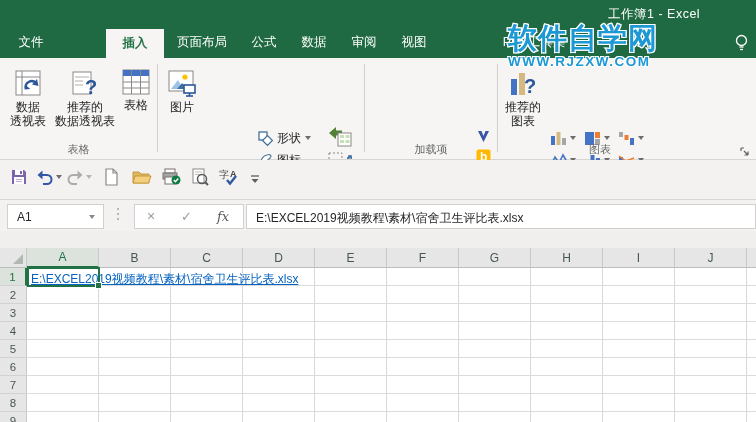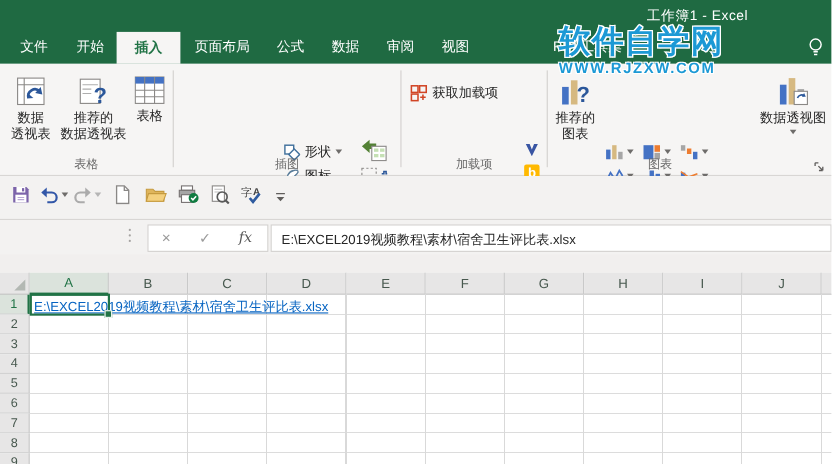--- a/index.html
+++ b/index.html
@@ -1,20 +1,20 @@
 <!DOCTYPE html>
 <html><head>
 <meta charset="utf-8">
 <style>
   html,body{margin:0;padding:0;}
   #app{position:relative;width:756px;height:422px;overflow:hidden;background:#ffffff;
        font-family:"Liberation Sans","DejaVu Sans",sans-serif;-webkit-font-smoothing:antialiased;}
   
   .topbar{position:absolute;left:0;top:0;width:756px;height:58px;background:#1f6a42;}
-  .title{position:absolute;left:588px;top:6px;color:#ffffff;font-size:12.5px;letter-spacing:.5px;}
+  .title{position:absolute;left:608px;top:6px;color:#ffffff;font-size:12.5px;letter-spacing:.5px;}
   .tab{position:absolute;top:26px;height:32px;display:flex;align-items:center;justify-content:center;
        color:#ffffff;font-size:12.5px;cursor:default;}
   .tab.active{background:#f6f5f4;color:#217346;top:29px;height:29px;font-weight:bold;}
   
   .ribbon{position:absolute;left:0;top:58px;width:756px;height:102px;background:#f6f5f4;border-bottom:1px solid #d8d6d4;box-sizing:border-box;}
   .divider{position:absolute;top:6px;width:1px;height:88px;background:#d2d0ce;}
   .grouplabel{position:absolute;top:84px;font-size:11px;color:#696969;text-align:center;}
   .bigbtn{position:absolute;top:3px;display:flex;flex-direction:column;align-items:center;padding-top:8px;
           box-sizing:border-box;font-size:12px;color:#262626;text-align:center;line-height:14px;height:92px;}
   .bigbtn .lbl{margin-top:3px;}
@@ -60,21 +60,20 @@
 </style>
 </head>
 <body>
 
 <div id="app">
 
   <div class="topbar"></div>
   <div class="title">工作簿1 - Excel</div>
 
   <div class="tab" style="left:8px;width:46px;">文件</div>
-  <div class="tab" style="left:58px;width:48px;">开始</div>
   <div class="tab active" style="left:106px;width:58px;">插入</div>
   <div class="tab" style="left:240px;width:48px;">公式</div>
   <div class="tab" style="left:164px;width:76px;">页面布局</div>
   <div class="tab" style="left:290px;width:48px;">数据</div>
   <div class="tab" style="left:340px;width:48px;">审阅</div>
   <div class="tab" style="left:392px;width:44px;">视图</div>
   <div class="tab" style="left:490px;width:88px;">PDF工具集</div>
   <div class="tab" style="left:728px;width:26px;">
     <svg width="15" height="17" viewBox="0 0 15 17">
         <circle cx="7.5" cy="6.5" r="5" fill="none" stroke="#ffffff" stroke-width="1.3"></circle>
@@ -120,20 +119,32 @@
           <line x1="1" y1="13" x2="27" y2="13" stroke="#8a8886"></line>
           <line x1="1" y1="19" x2="27" y2="19" stroke="#8a8886"></line>
           <line x1="9.5" y1="1" x2="9.5" y2="25" stroke="#8a8886"></line>
           <line x1="18.5" y1="1" x2="18.5" y2="25" stroke="#8a8886"></line>
         </svg>
       <span class="lbl">表格</span>
     </div>
     <div class="grouplabel" style="left:0px;width:157px;">表格</div>
     <div class="divider" style="left:157px;"></div>
 
+    <div class="bigbtn" style="left:160px;width:44px;">
+      <svg width="30" height="28" viewBox="0 0 30 28">
+          <rect x="2" y="2" width="24" height="20" fill="#ffffff" stroke="#8a8886"></rect>
+          <circle cx="18" cy="8" r="2.6" fill="#ffc000"></circle>
+          <path d="M4 20 L11 11 L16 20 Z" fill="#9cc3e5"></path>
+          <path d="M10 20 L15 14 L20 20 Z" fill="#41719c"></path>
+          <rect x="17" y="16" width="11" height="8" fill="#ffffff" stroke="#2b579a" stroke-width="1.6"></rect>
+          <line x1="22.5" y1="24" x2="22.5" y2="27" stroke="#2b579a" stroke-width="1.6"></line>
+          <line x1="19" y1="27" x2="26" y2="27" stroke="#2b579a" stroke-width="1.6"></line>
+        </svg>
+      <span class="lbl">图片</span>
+    </div>
     <div class="smallrow" style="left:258px;top:70px;">
       <svg width="15" height="15" viewBox="0 0 15 15">
           <rect x="1" y="1" width="8" height="8" fill="#ffffff" stroke="#41719c" stroke-width="1.3"></rect>
           <rect x="6" y="6" width="7" height="7" fill="#ffffff" stroke="#41719c" stroke-width="1.3" transform="rotate(45 9.5 9.5)"></rect>
         </svg>
       <span>形状</span>
       <span class="car"></span>
     </div>
     <div class="smallrow" style="left:258px;top:92px;">
       <svg width="15" height="15" viewBox="0 0 15 15">
@@ -161,33 +172,22 @@
     </div>
     <div class="minibtn" style="left:328px;top:94px;">
       <svg width="24" height="20" viewBox="0 0 24 20">
           <rect x="1" y="1" width="13" height="10" fill="none" stroke="#8a8886" stroke-dasharray="2 2"></rect>
           <rect x="6" y="8" width="14" height="10" rx="1.5" fill="#7f7f7f"></rect>
           <circle cx="13" cy="13" r="3" fill="#ffffff" stroke="#595959"></circle>
           <path d="M19 6 L21 6 L21 4 L23 4 L23 6 L25 6" fill="none" stroke="#2b579a" stroke-width="1.4"></path>
         </svg>
       <span class="car"></span>
     </div>
-    <div class="grouplabel" style="left:158px;width:206px;">插图</div>
     <div class="divider" style="left:364px;"></div>
 
-    <div class="smallrow" style="left:372px;top:16px;">
-      <svg width="17" height="17" viewBox="0 0 17 17">
-          <rect x="2" y="2" width="6" height="6" fill="none" stroke="#d14424" stroke-width="1.4"></rect>
-          <rect x="9.5" y="2" width="6" height="6" fill="none" stroke="#d14424" stroke-width="1.4"></rect>
-          <rect x="2" y="9.5" width="6" height="6" fill="none" stroke="#d14424" stroke-width="1.4"></rect>
-          <line x1="12.5" y1="10" x2="12.5" y2="15" stroke="#d14424" stroke-width="1.4"></line>
-          <line x1="10" y1="12.5" x2="15" y2="12.5" stroke="#d14424" stroke-width="1.4"></line>
-        </svg>
-      <span>获取加载项</span>
-    </div>
     <div class="minibtn" style="left:476px;top:68px;">
       <svg width="15" height="15" viewBox="0 0 15 15">
           <path d="M2 2 L7.5 13 L13 2 L9.5 2 L7.5 7 L5.5 2 Z" fill="#3955a3"></path>
         </svg>
     </div>
     <div class="minibtn" style="left:476px;top:88px;">
       <svg width="15" height="15" viewBox="0 0 15 15">
           <rect x="0.5" y="0.5" width="14" height="14" rx="2" fill="#ffb900"></rect>
           <text x="4" y="12" font-size="12" font-weight="bold" fill="#ffffff" font-family="Liberation Sans,sans-serif">b</text>
         </svg>
@@ -267,32 +267,20 @@
       <span class="car"></span>
     </div>
     <div class="minibtn" style="left:584px;top:114px;">
       <svg width="17" height="14" viewBox="0 0 17 14">
           <circle cx="3" cy="11" r="1.7" fill="#4472c4"></circle>
           <circle cx="7" cy="6" r="1.7" fill="#ed7d31"></circle>
           <circle cx="11" cy="9" r="1.7" fill="#4472c4"></circle>
           <circle cx="13" cy="3" r="1.7" fill="#a6a6a6"></circle>
         </svg>
       <span class="car"></span>
-    </div>
-    <div class="bigbtn" style="left:686px;width:70px;">
-      <svg width="30" height="28" viewBox="0 0 30 28">
-          <rect x="3" y="8" width="6" height="18" fill="#4472c4"></rect>
-          <rect x="11" y="2" width="6" height="24" fill="#d6b981"></rect>
-          <rect x="19" y="12" width="6" height="9" fill="#a6a6a6"></rect>
-          <rect x="16" y="14" width="12" height="12" fill="#ffffff" stroke="#8a8886"></rect>
-          <path d="M19 20 A4 4 0 0 1 25 18" fill="none" stroke="#2b579a" stroke-width="1.5"></path>
-          <path d="M25 15.5 L26.5 19 L23 19 Z" fill="#2b579a"></path>
-        </svg>
-      <span class="lbl">数据透视图</span>
-      <span class="car" style="margin-top:4px;"></span>
     </div>
     <div class="grouplabel" style="left:498px;width:204px;">图表</div>
     <div class="minibtn" style="left:740px;top:84px;">
       <svg width="10" height="10" viewBox="0 0 10 10">
           <path d="M1 1 L1 4 M1 1 L4 1" stroke="#605e5c" stroke-width="1.2" fill="none"></path>
           <path d="M4 4 L8 8 M8 8 L8 4.5 M8 8 L4.5 8" stroke="#605e5c" stroke-width="1.2" fill="none"></path>
         </svg>
     </div>
   </div>
 
@@ -359,20 +347,24 @@
       </svg>
   </div>
   <div class="qbtn" style="left:250px;top:168px;">
     <svg width="10" height="12" viewBox="0 0 10 12">
         <line x1="1" y1="3" x2="9" y2="3" stroke="#605e5c" stroke-width="1.3"></line>
         <path d="M1.5 6 L8.5 6 L5 10 Z" fill="#605e5c"></path>
       </svg>
   </div>
 
   <div class="fbar"></div>
+  <div class="whitebox" style="left:7px;top:204px;width:97px;height:25px;">
+    <span class="namebox-text">A1</span>
+    <span class="car" style="position:absolute;right:8px;top:10px;border-top-color:#8a8886;"></span>
+  </div>
   <div class="dots">
       <i></i>
       <i></i>
       <i></i>
     </div>
   <div class="whitebox" style="left:134px;top:204px;width:110px;height:25px;">
     <span style="position:absolute;left:12px;top:3px;font-size:14px;color:#9b9b9b;">×</span>
     <span style="position:absolute;left:46px;top:4px;font-size:13px;color:#9b9b9b;">✓</span>
     <span class="fx-italic" style="position:absolute;left:82px;top:4px;">fx</span>
   </div>

